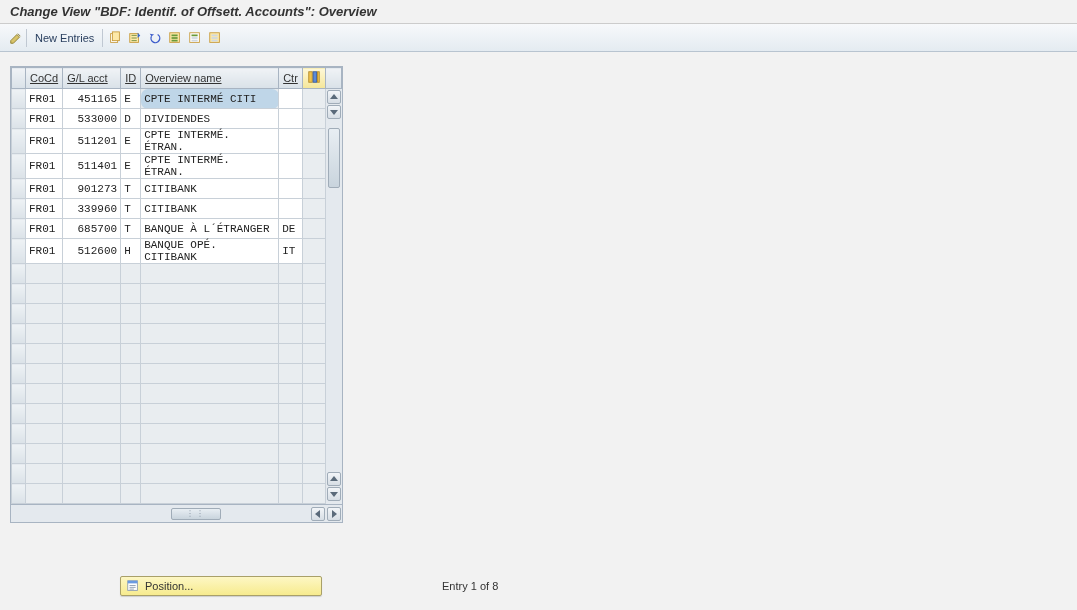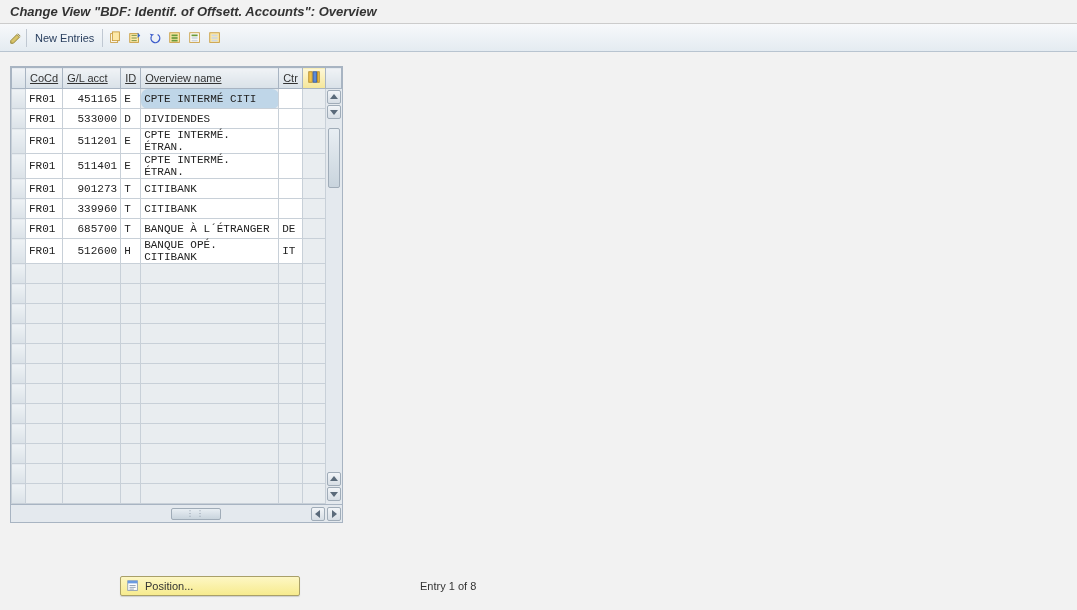--- a/index.html
+++ b/index.html
@@ -167,21 +167,21 @@
       gap: 120px;
     }
     .position-btn {
       display: inline-flex;
       align-items: center;
       background: linear-gradient(#fdf7c4,#f7eb8e);
       border: 1px solid #a9a069;
       border-radius: 2px;
       box-shadow: 0 1px 1px rgba(0,0,0,.15);
       height: 20px;
-      width: 180px;
+      width: 202px;
       cursor: pointer;
       font-size: 11px;
       color: #333;
       padding: 0 4px;
     }
     .position-btn .picon {
       width:16px;height:16px;
       display:inline-flex;align-items:center;justify-content:center;
       margin-right: 4px;
     }

